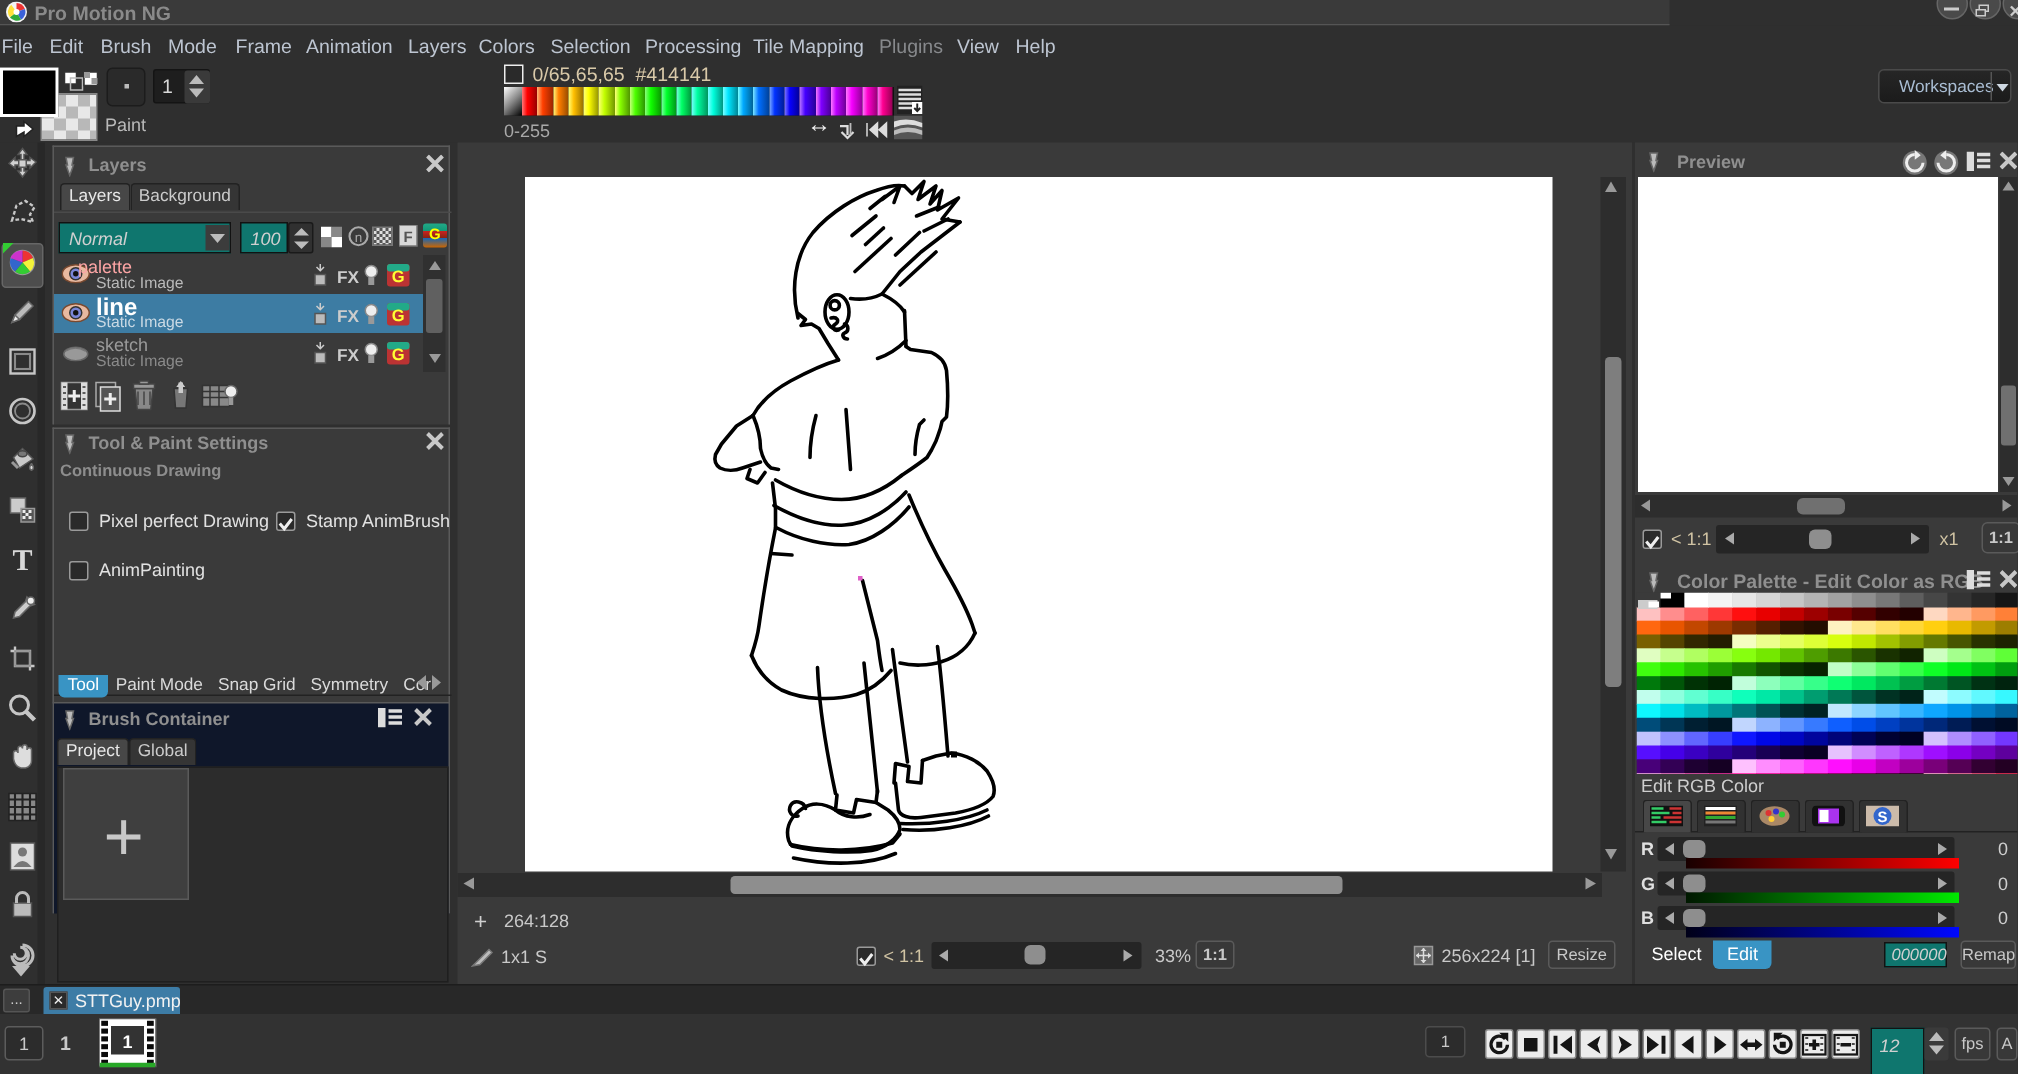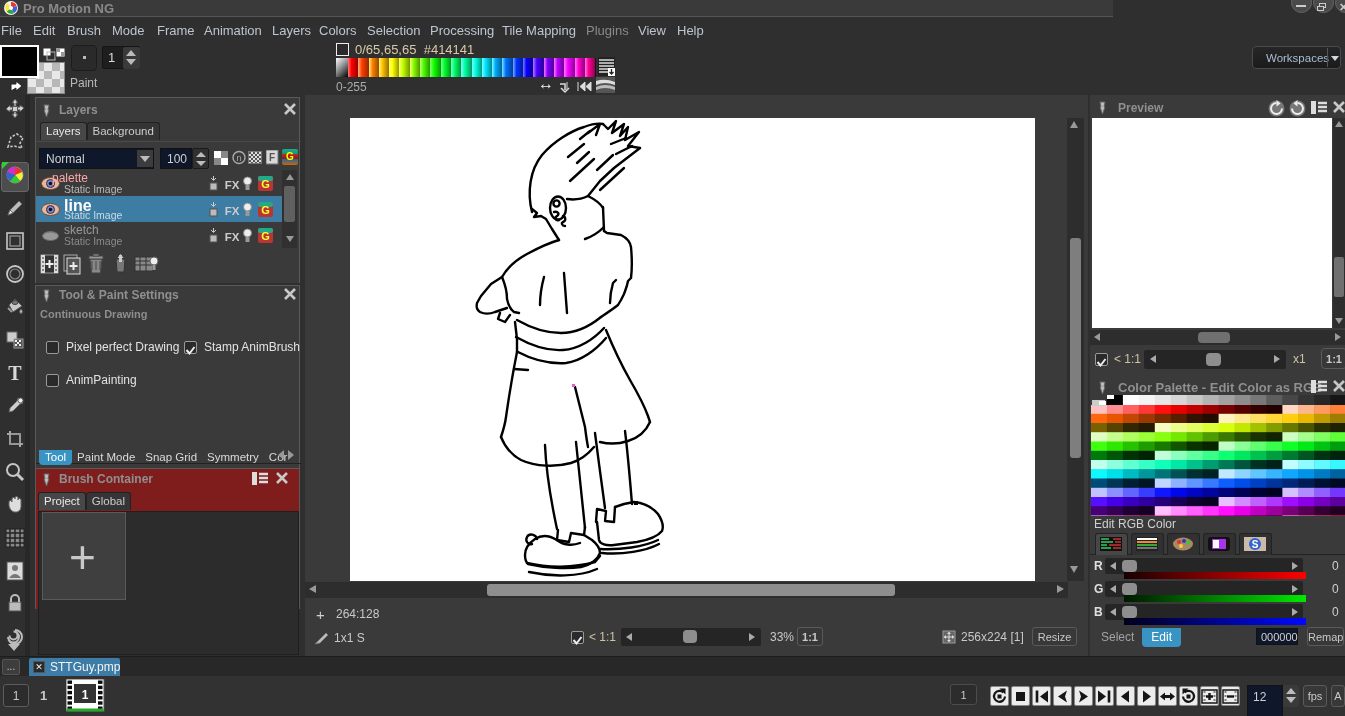--- a/index.html
+++ b/index.html
@@ -6,21 +6,21 @@
 font-family:"Liberation Sans",sans-serif;}
 .a{position:absolute;}
 span.a{white-space:nowrap;}
 .panel-title{color:#8f8f8f;font-weight:bold;font-size:12px;}
 .pin{width:9px;height:14px;}
 .tab{background:#353535;color:#cbcbcb;border:1px solid #222;
 border-bottom:none;border-radius:3px 3px 0 0;padding:2px 5px 3px;display:inline-block;font-size:11.5px;}
 .tab.on{background:#474747;color:#e8e8e8;}
 .btn{background:#383838;border:1px solid #5a5a5a;border-radius:3px;color:#c8c8c8;
 font-size:11px;text-align:center;}
-.field{background:#0f172a;border:1px solid #121212;color:#d0d0d0;font-size:12px;}
+.field{background:#0f766e;border:1px solid #121212;color:#d0d0d0;font-size:12px;font-style:italic;}
 .cb{width:13px;height:13px;background:#2a2a2a;border:1px solid #9a9a9a;border-radius:2px;}
 </style></head>
 <body>
 
 <div class="a" style="left:0;top:0;width:1113px;height:17px;background:#3a3a3a;border-bottom:1px solid #555;">
  <svg class="a" style="left:4px;top:1px" width="14" height="14" viewBox="0 0 14 14">
   <circle cx="7" cy="7" r="7" fill="#f4f4f4"></circle>
   <path d="M7 7 L7 1 A6 6 0 0 1 12.6 5 Z" fill="#e33"></path>
   <path d="M7 7 L12.6 5 A6 6 0 0 1 10 12.2 Z" fill="#3b62d9"></path>
   <path d="M7 7 L10 12.2 A6 6 0 0 1 2.6 10.5 Z" fill="#2faa3a"></path>
@@ -362,21 +362,21 @@
         <path d="M2.5 6 l3 3.5 L10.5 3" stroke="#eee" stroke-width="2" fill="none"></path>
       </svg></div>
     <span class="a" style="left:168px;top:54px;color:#e2e2e2;font-size:12px;">Stamp AnimBrush</span>
     <div class="a cb" style="left:10px;top:88px;"></div>
     <span class="a" style="left:30px;top:87px;color:#e2e2e2;font-size:12px;">AnimPainting</span>
     <div class="a" style="left:0px;top:177px;width:265px;height:1px;background:#222;"></div>
     <div class="a" style="left:3px;top:161px;white-space:nowrap;"><span style="background:#3994c4;color:#fff;font-size:11.5px;padding:1px 6px 2px;border-radius:0 0 4px 4px;display:inline-block;">Tool</span><span style="color:#dadada;font-size:11.5px;padding:1px 5px;">Paint Mode</span><span style="color:#dadada;font-size:11.5px;padding:1px 5px;">Snap Grid</span><span style="color:#dadada;font-size:11.5px;padding:1px 5px;">Symmetry</span><span style="color:#dadada;font-size:11.5px;padding:1px 0 1px 5px;">Cor</span></div>
     <div class="a" style="left:242px;top:164px;width:0;height:0;border:5px solid transparent;border-right:6px solid #999;border-left:none;"></div>
     <div class="a" style="left:252px;top:164px;width:0;height:0;border:5px solid transparent;border-left:6px solid #999;border-right:none;"></div>
   </div>
-<div class="a" style="left:35px;top:468px;width:265px;height:141px;background:#7f1d1d;border:1px solid #5a5a5a;border-bottom:none;">
+<div class="a" style="left:35px;top:468px;width:265px;height:141px;background:#0f172a;border:1px solid #5a5a5a;border-bottom:none;">
     <svg class="a pin" style="left:6px;top:4px" viewBox="0 0 9 14">
       <path d="M2 1h5l-1 5h1l-2.5 7L2 6h1z" fill="#bbb" stroke="#666"></path>
     </svg>
     <span class="a panel-title" style="left:23px;top:3px;">Brush Container</span>
     <svg class="a" style="left:216px;top:3px" width="16" height="13">
       <rect x="0" y="0" width="5" height="13" fill="#ddd"></rect>
       <path d="M7 2h9M7 6h9M7 10h9" stroke="#ddd" stroke-width="2.4"></path>
     </svg>
     <svg class="a" style="left:240px;top:3px" width="12" height="12">
       <path d="M1 1 L11 11 M11 1 L1 11" stroke="#c8c8c8" stroke-width="2.6"></path>
@@ -842,21 +842,21 @@
     <span class="a" style="left:242px;top:204px;color:#cfcfcf;font-size:12px;">0</span>
     <div class="a" style="left:34px;top:217px;width:182px;height:7px;background:linear-gradient(90deg,#001800,#00e800);"></div>
     <span class="a" style="left:4px;top:227px;color:#e0e0e0;font-size:12px;font-weight:bold;">B</span>
     <div class="a" style="left:15px;top:226px;width:198px;height:16px;background:#252525;border-radius:2px;">
       <div class="a" style="left:5px;top:4px;width:0;height:0;border:4px solid transparent;border-right:6px solid #aaa;border-left:none;"></div>
       <div class="a" style="left:17px;top:2px;width:15px;height:12px;background:#8e8e8e;border-radius:4px;"></div>
       <div class="a" style="left:187px;top:4px;width:0;height:0;border:4px solid transparent;border-left:6px solid #aaa;border-right:none;"></div>
     </div>
     <span class="a" style="left:242px;top:227px;color:#cfcfcf;font-size:12px;">0</span>
     <div class="a" style="left:34px;top:240px;width:182px;height:7px;background:linear-gradient(90deg,#000018,#0008ff);"></div>
-    <div class="a" style="left:3px;top:249px;"><span style="color:#a3a3a3;font-size:12px;padding:2px 8px;">Select</span><span style="background:#3994c4;color:#fff;font-size:12px;padding:2px 9px 3px;border-radius:0 0 4px 4px;">Edit</span></div>
+    <div class="a" style="left:3px;top:249px;"><span style="color:#ffffff;font-size:12px;padding:2px 8px;">Select</span><span style="background:#3994c4;color:#fff;font-size:12px;padding:2px 9px 3px;border-radius:0 0 4px 4px;">Edit</span></div>
     <div class="a field" style="left:166px;top:250px;width:42px;height:17px;">
       <span class="a" style="left:4px;top:2px;font-size:11px;">000000</span>
     </div>
     <div class="a btn" style="left:217px;top:249px;width:37px;height:19px;line-height:18px;">Remap</div>
   </div>
 <div class="a" style="left:0;top:656px;width:1345px;height:20px;background:#282828;border-top:1px solid #1d1d1d;">
     <div class="a" style="left:2px;top:2px;width:18px;height:16px;background:#3d3d3d;border:1px solid #555;border-radius:2px;color:#ccc;font-size:10px;text-align:center;line-height:14px;">...</div>
     <div class="a" style="left:29px;top:1px;width:91px;height:19px;background:#3d7ca6;border-radius:2px 2px 0 0;">
       <div class="a" style="left:4px;top:3px;width:12px;height:12px;background:#2b2b2b;border:1px solid #555;color:#eee;font-size:9px;text-align:center;line-height:11px;">✕</div>
       <span class="a" style="left:21px;top:2px;color:#f2f2f2;font-size:12px;">STTGuy.pmp</span>

